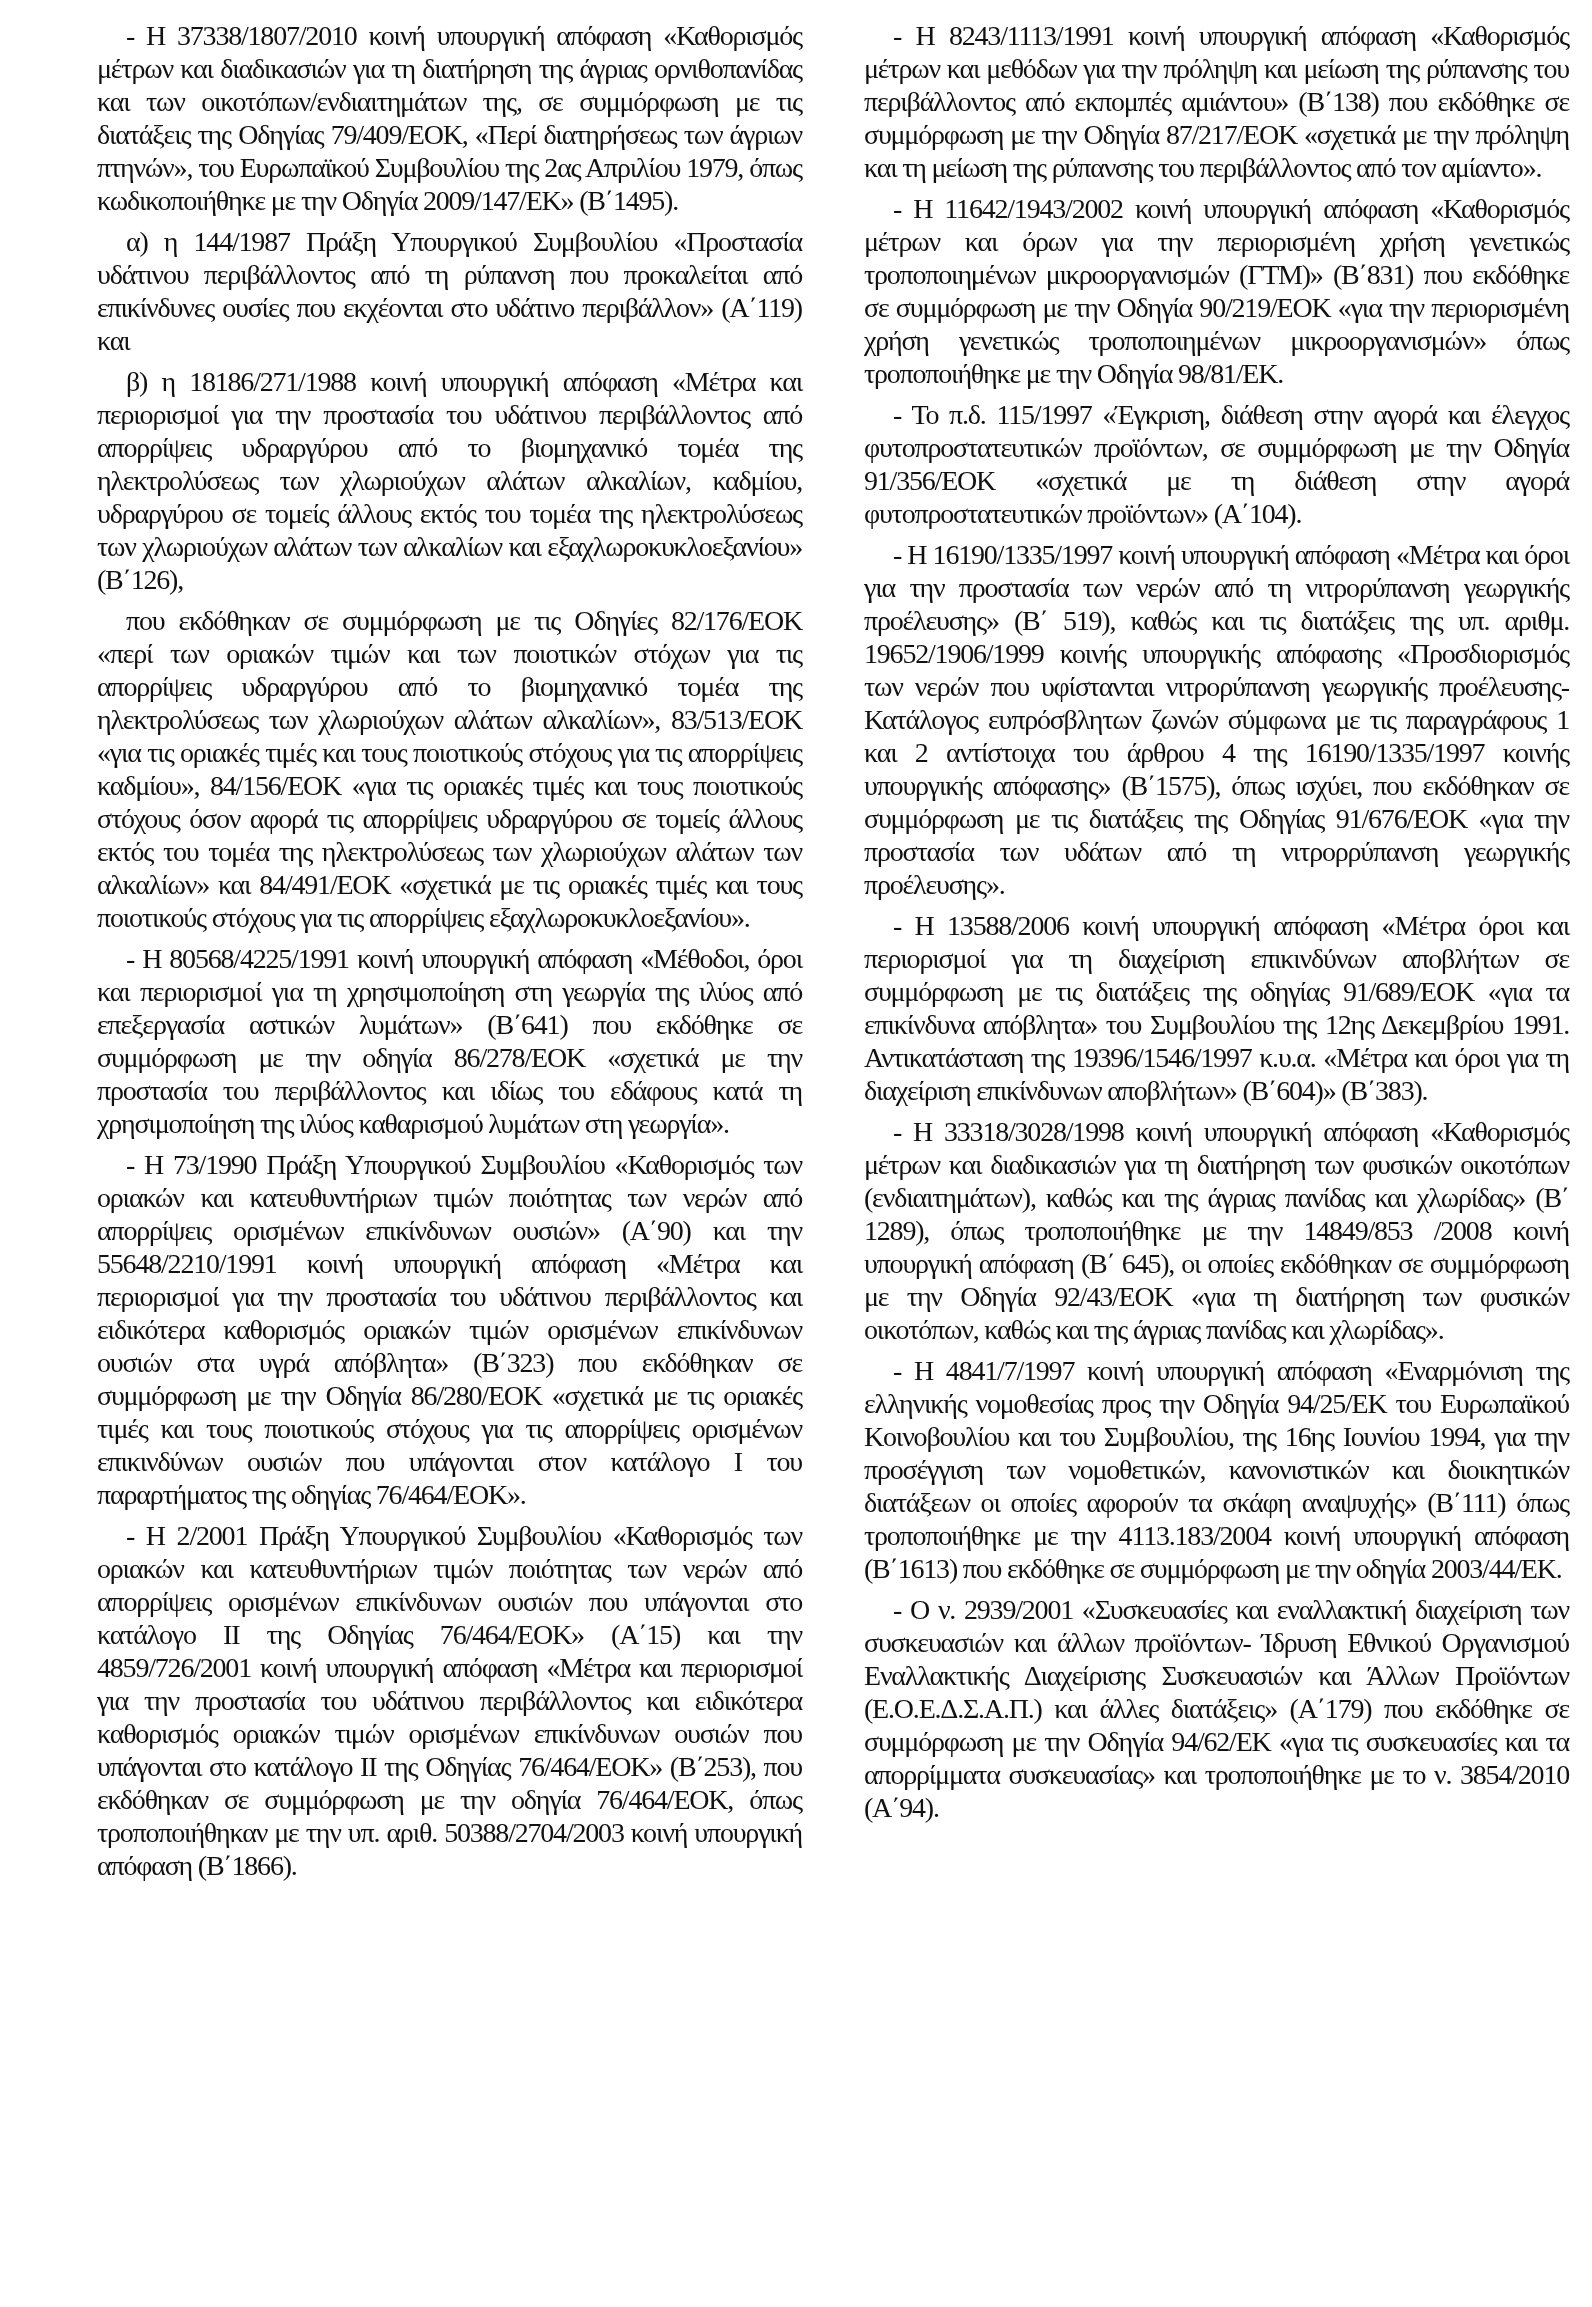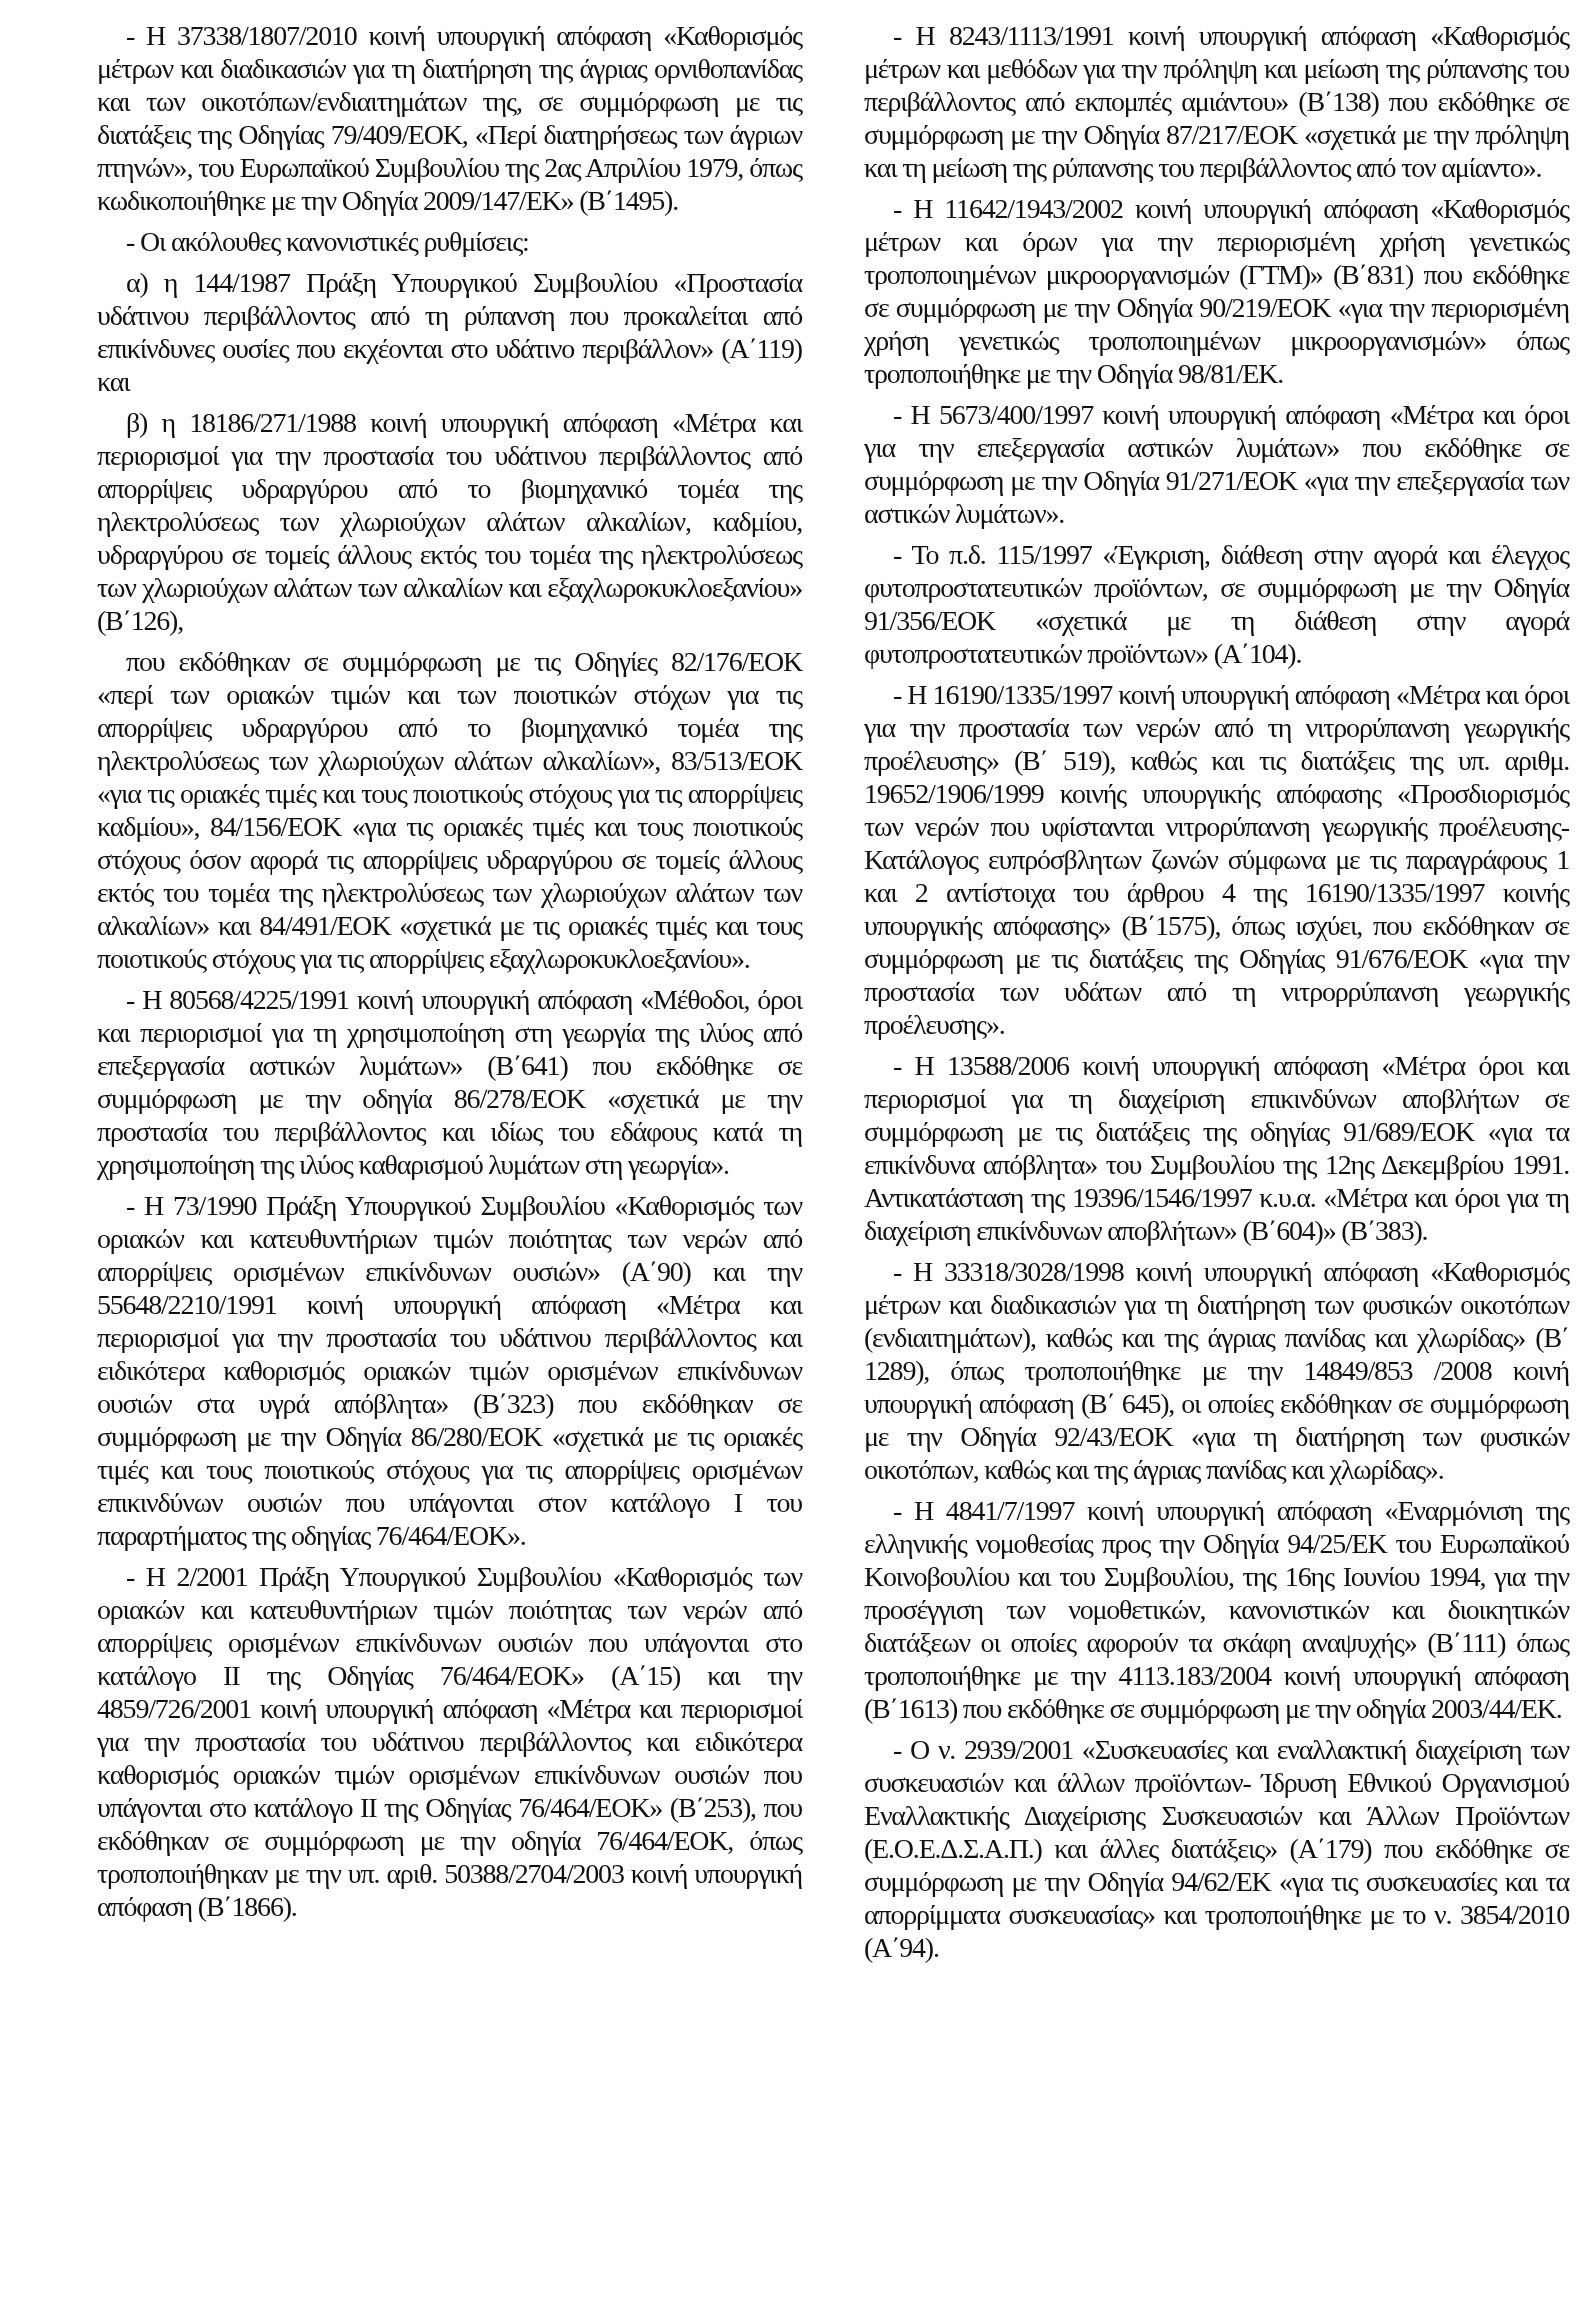--- a/index.html
+++ b/index.html
@@ -34,32 +34,30 @@
     font-stretch: condensed;
   }
   .para.gap { margin-top: 4.5px; }
 </style>
 </head>
 <body>
 
 <div class="page">
   <div class="column">
     <p class="para">- Η 37338/1807/2010 κοινή υπουργική απόφαση «Καθορισμός μέτρων και διαδικασιών για τη διατήρηση της άγριας ορνιθοπανίδας και των οικοτόπων/ενδιαιτημάτων της, σε συμμόρφωση με τις διατάξεις της Οδηγίας 79/409/ΕΟΚ, «Περί διατηρήσεως των άγριων πτηνών», του Ευρωπαϊκού Συμβουλίου της 2ας Απριλίου 1979, όπως κωδικοποιήθηκε με την Οδηγία 2009/147/ΕΚ» (Β΄1495).</p>
-    <p class="para gap">- Οι ακόλουθες κανονιστικές ρυθμίσεις:</p>
     <p class="para gap">α) η 144/1987 Πράξη Υπουργικού Συμβουλίου «Προστασία υδάτινου περιβάλλοντος από τη ρύπανση που προκαλείται από επικίνδυνες ουσίες που εκχέονται στο υδάτινο περιβάλλον» (Α΄119) και</p>
     <p class="para gap">β) η 18186/271/1988 κοινή υπουργική απόφαση «Μέτρα και περιορισμοί για την προστασία του υδάτινου περιβάλλοντος από απορρίψεις υδραργύρου από το βιομηχανικό τομέα της ηλεκτρολύσεως των χλωριούχων αλάτων αλκαλίων, καδμίου, υδραργύρου σε τομείς άλλους εκτός του τομέα της ηλεκτρολύσεως των χλωριούχων αλάτων των αλκαλίων και εξαχλωροκυκλοεξανίου» (Β΄126),</p>
     <p class="para gap">που εκδόθηκαν σε συμμόρφωση με τις Οδηγίες 82/176/ΕΟΚ «περί των οριακών τιμών και των ποιοτικών στόχων για τις απορρίψεις υδραργύρου από το βιομηχανικό τομέα της ηλεκτρολύσεως των χλωριούχων αλάτων αλκαλίων», 83/513/ΕΟΚ «για τις οριακές τιμές και τους ποιοτικούς στόχους για τις απορρίψεις καδμίου», 84/156/ΕΟΚ «για τις οριακές τιμές και τους ποιοτικούς στόχους όσον αφορά τις απορρίψεις υδραργύρου σε τομείς άλλους εκτός του τομέα της ηλεκτρολύσεως των χλωριούχων αλάτων των αλκαλίων» και 84/491/ΕΟΚ «σχετικά με τις οριακές τιμές και τους ποιοτικούς στόχους για τις απορρίψεις εξαχλωροκυκλοεξανίου».</p>
     <p class="para gap">- Η 80568/4225/1991 κοινή υπουργική απόφαση «Μέθοδοι, όροι και περιορισμοί για τη χρησιμοποίηση στη γεωργία της ιλύος από επεξεργασία αστικών λυμάτων» (Β΄641) που εκδόθηκε σε συμμόρφωση με την οδηγία 86/278/ΕΟΚ «σχετικά με την προστασία του περιβάλλοντος και ιδίως του εδάφους κατά τη χρησιμοποίηση της ιλύος καθαρισμού λυμάτων στη γεωργία».</p>
     <p class="para gap">- Η 73/1990 Πράξη Υπουργικού Συμβουλίου «Καθορισμός των οριακών και κατευθυντήριων τιμών ποιότητας των νερών από απορρίψεις ορισμένων επικίνδυνων ουσιών» (Α΄90) και την 55648/2210/1991 κοινή υπουργική απόφαση «Μέτρα και περιορισμοί για την προστασία του υδάτινου περιβάλλοντος και ειδικότερα καθορισμός οριακών τιμών ορισμένων επικίνδυνων ουσιών στα υγρά απόβλητα» (Β΄323) που εκδόθηκαν σε συμμόρφωση με την Οδηγία 86/280/ΕΟΚ «σχετικά με τις οριακές τιμές και τους ποιοτικούς στόχους για τις απορρίψεις ορισμένων επικινδύνων ουσιών που υπάγονται στον κατάλογο Ι του παραρτήματος της οδηγίας 76/464/ΕΟΚ».</p>
     <p class="para gap">- Η 2/2001 Πράξη Υπουργικού Συμβουλίου «Καθορισμός των οριακών και κατευθυντήριων τιμών ποιότητας των νερών από απορρίψεις ορισμένων επικίνδυνων ουσιών που υπάγονται στο κατάλογο ΙΙ της Οδηγίας 76/464/ΕΟΚ» (Α΄15) και την 4859/726/2001 κοινή υπουργική απόφαση «Μέτρα και περιορισμοί για την προστασία του υδάτινου περιβάλλοντος και ειδικότερα καθορισμός οριακών τιμών ορισμένων επικίνδυνων ουσιών που υπάγονται στο κατάλογο ΙΙ της Οδηγίας 76/464/ΕΟΚ» (Β΄253), που εκδόθηκαν σε συμμόρφωση με την οδηγία 76/464/ΕΟΚ, όπως τροποποιήθηκαν με την υπ. αριθ. 50388/2704/2003 κοινή υπουργική απόφαση (Β΄1866).</p>
   </div>
   <div class="column">
     <p class="para">- Η 8243/1113/1991 κοινή υπουργική απόφαση «Καθορισμός μέτρων και μεθόδων για την πρόληψη και μείωση της ρύπανσης του περιβάλλοντος από εκπομπές αμιάντου» (Β΄138) που εκδόθηκε σε συμμόρφωση με την Οδηγία 87/217/ΕΟΚ «σχετικά με την πρόληψη και τη μείωση της ρύπανσης του περιβάλλοντος από τον αμίαντο».</p>
     <p class="para">- Η 11642/1943/2002 κοινή υπουργική απόφαση «Καθορισμός μέτρων και όρων για την περιορισμένη χρήση γενετικώς τροποποιημένων μικροοργανισμών (ΓΤΜ)» (Β΄831) που εκδόθηκε σε συμμόρφωση με την Οδηγία 90/219/ΕΟΚ «για την περιορισμένη χρήση γενετικώς τροποποιημένων μικροοργανισμών» όπως τροποποιήθηκε με την Οδηγία 98/81/ΕΚ.</p>
-    <p class="para">- Η 5673/400/1997 κοινή υπουργική απόφαση «Μέτρα και όροι για την επεξεργασία αστικών λυμάτων» που εκδόθηκε σε συμμόρφωση με την Οδηγία 91/271/ΕΟΚ «για την επεξεργασία των αστικών λυμάτων».</p>
     <p class="para">- Το π.δ. 115/1997 «Έγκριση, διάθεση στην αγορά και έλεγχος φυτοπροστατευτικών προϊόντων, σε συμμόρφωση με την Οδηγία 91/356/ΕΟΚ «σχετικά με τη διάθεση στην αγορά φυτοπροστατευτικών προϊόντων» (Α΄104).</p>
     <p class="para">- Η 16190/1335/1997 κοινή υπουργική απόφαση «Μέτρα και όροι για την προστασία των νερών από τη νιτρορύπανση γεωργικής προέλευσης» (Β΄ 519), καθώς και τις διατάξεις της υπ. αριθμ. 19652/1906/1999 κοινής υπουργικής απόφασης «Προσδιορισμός των νερών που υφίστανται νιτρορύπανση γεωργικής προέλευσης-Κατάλογος ευπρόσβλητων ζωνών σύμφωνα με τις παραγράφους 1 και 2 αντίστοιχα του άρθρου 4 της 16190/1335/1997 κοινής υπουργικής απόφασης» (Β΄1575), όπως ισχύει, που εκδόθηκαν σε συμμόρφωση με τις διατάξεις της Οδηγίας 91/676/ΕΟΚ «για την προστασία των υδάτων από τη νιτρορρύπανση γεωργικής προέλευσης».</p>
     <p class="para">- Η 13588/2006 κοινή υπουργική απόφαση «Μέτρα όροι και περιορισμοί για τη διαχείριση επικινδύνων αποβλήτων σε συμμόρφωση με τις διατάξεις της οδηγίας 91/689/ΕΟΚ «για τα επικίνδυνα απόβλητα» του Συμβουλίου της 12ης Δεκεμβρίου 1991. Αντικατάσταση της 19396/1546/1997 κ.υ.α. «Μέτρα και όροι για τη διαχείριση επικίνδυνων αποβλήτων» (Β΄604)» (Β΄383).</p>
     <p class="para">- Η 33318/3028/1998 κοινή υπουργική απόφαση «Καθορισμός μέτρων και διαδικασιών για τη διατήρηση των φυσικών οικοτόπων (ενδιαιτημάτων), καθώς και της άγριας πανίδας και χλωρίδας» (Β΄ 1289), όπως τροποποιήθηκε με την 14849/853 /2008 κοινή υπουργική απόφαση (Β΄ 645), οι οποίες εκδόθηκαν σε συμμόρφωση με την Οδηγία 92/43/ΕΟΚ «για τη διατήρηση των φυσικών οικοτόπων, καθώς και της άγριας πανίδας και χλωρίδας».</p>
     <p class="para">- Η 4841/7/1997 κοινή υπουργική απόφαση «Εναρμόνιση της ελληνικής νομοθεσίας προς την Οδηγία 94/25/ΕΚ του Ευρωπαϊκού Κοινοβουλίου και του Συμβουλίου, της 16ης Ιουνίου 1994, για την προσέγγιση των νομοθετικών, κανονιστικών και διοικητικών διατάξεων οι οποίες αφορούν τα σκάφη αναψυχής» (Β΄111) όπως τροποποιήθηκε με την 4113.183/2004 κοινή υπουργική απόφαση (Β΄1613) που εκδόθηκε σε συμμόρφωση με την οδηγία 2003/44/ΕΚ.</p>
     <p class="para">- Ο ν. 2939/2001 «Συσκευασίες και εναλλακτική διαχείριση των συσκευασιών και άλλων προϊόντων- Ίδρυση Εθνικού Οργανισμού Εναλλακτικής Διαχείρισης Συσκευασιών και Άλλων Προϊόντων (Ε.Ο.Ε.Δ.Σ.Α.Π.) και άλλες διατάξεις» (Α΄179) που εκδόθηκε σε συμμόρφωση με την Οδηγία 94/62/ΕΚ «για τις συσκευασίες και τα απορρίμματα συσκευασίας» και τροποποιήθηκε με το ν. 3854/2010 (Α΄94).</p>
   </div>
 </div>
 
 

